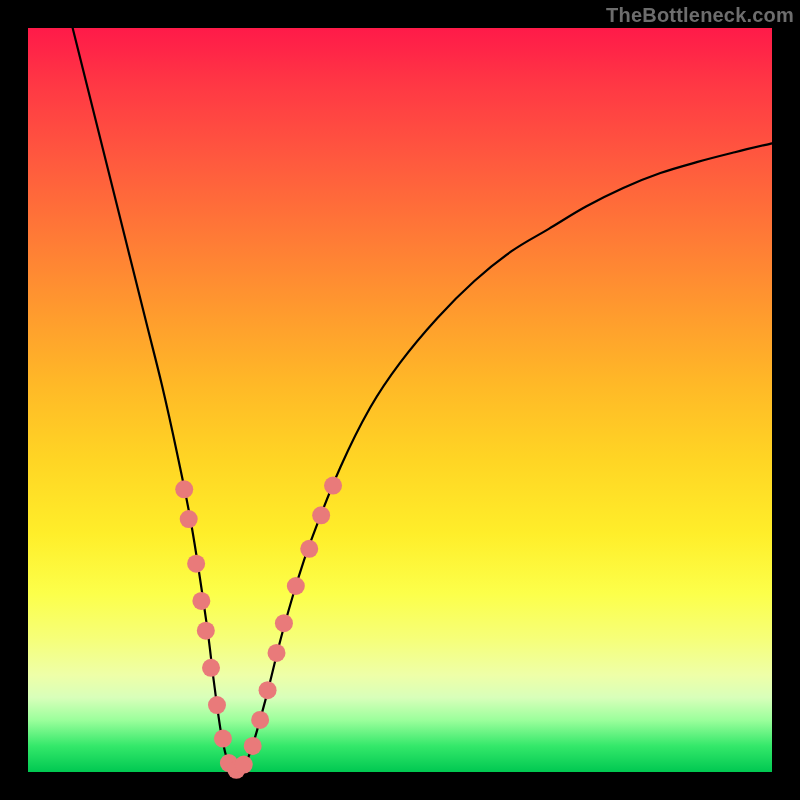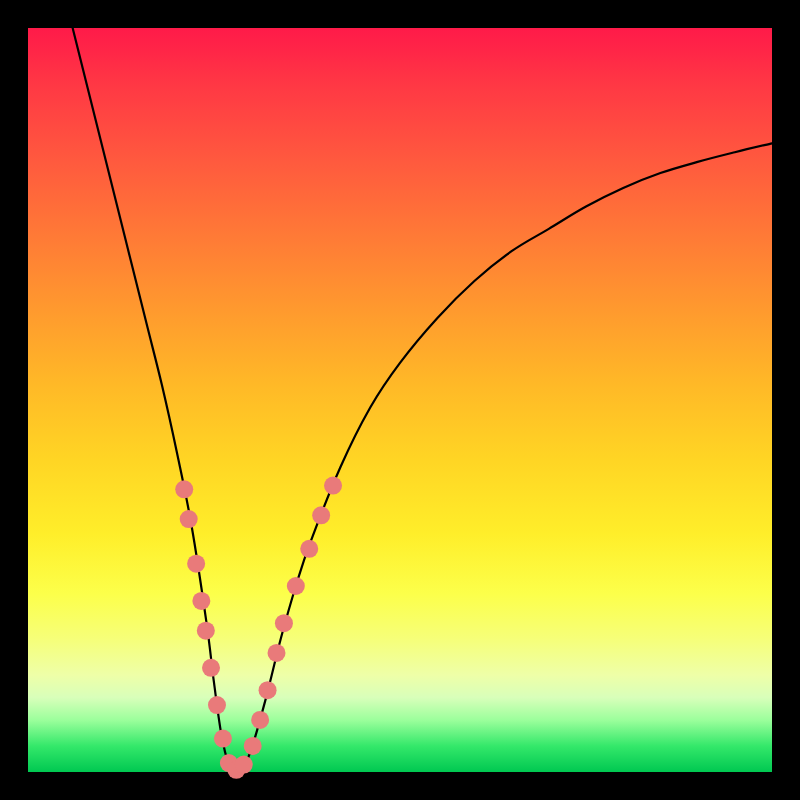--- a/index.html
+++ b/index.html
@@ -71,20 +71,21 @@
   .dot {
     fill: #e97a7a;
     stroke: none;
   }
 </style>
 </head>
 <body>
 
 <div class="frame">
   <div class="plot-area"></div>
+  <div class="watermark">TheBottleneck.com</div>
   <svg class="overlay" viewBox="0 0 744 744" preserveAspectRatio="none">
     <path class="curve" d="M 44.64 0.00 C 47.32 10.71, 54.16 38.09, 59.52 59.52 C 64.88 80.95, 69.04 97.61, 74.40 119.04 C 79.76 140.47, 83.92 157.13, 89.28 178.56 C 94.64 199.99, 98.80 216.65, 104.16 238.08 C 109.52 259.51, 113.68 276.17, 119.04 297.60 C 124.40 319.03, 128.56 334.35, 133.92 357.12 C 139.28 379.89, 143.44 398.64, 148.80 424.08 C 154.16 449.52, 158.32 467.68, 163.68 498.48 C 169.04 529.28, 174.54 567.08, 178.56 595.20 C 182.58 623.32, 183.32 634.63, 186.00 654.72 C 188.68 674.81, 190.76 692.07, 193.44 706.80 C 196.12 721.53, 198.20 729.86, 200.88 736.56 C 203.56 743.26, 205.64 744.00, 208.32 744.00 C 211.00 744.00, 213.08 740.58, 215.76 736.56 C 218.44 732.54, 219.18 733.73, 223.20 721.68 C 227.22 709.63, 232.72 689.69, 238.08 669.60 C 243.44 649.51, 247.60 630.17, 252.96 610.08 C 258.32 589.99, 262.48 575.41, 267.84 558.00 C 273.20 540.59, 274.68 534.79, 282.72 513.36 C 290.76 491.93, 301.77 463.07, 312.48 438.96 C 323.19 414.85, 331.53 398.19, 342.24 379.44 C 352.95 360.69, 359.95 350.87, 372.00 334.80 C 384.05 318.73, 395.81 304.89, 409.20 290.16 C 422.59 275.43, 433.01 265.01, 446.40 252.96 C 459.79 240.91, 470.21 232.57, 483.60 223.20 C 496.99 213.83, 507.41 208.92, 520.80 200.88 C 534.19 192.84, 544.61 185.93, 558.00 178.56 C 571.39 171.19, 581.81 165.99, 595.20 159.96 C 608.59 153.93, 619.01 149.77, 632.40 145.08 C 645.79 140.39, 656.21 137.67, 669.60 133.92 C 682.99 130.17, 693.41 127.60, 706.80 124.25 C 720.19 120.90, 737.30 116.93, 744.00 115.32"></path>
     <g>
         <circle class="dot" cx="156.24" cy="461.28" r="9"></circle>
         <circle class="dot" cx="160.70" cy="491.04" r="9"></circle>
         <circle class="dot" cx="168.14" cy="535.68" r="9"></circle>
         <circle class="dot" cx="173.35" cy="572.88" r="9"></circle>
         <circle class="dot" cx="177.82" cy="602.64" r="9"></circle>
         <circle class="dot" cx="183.02" cy="639.84" r="9"></circle>
         <circle class="dot" cx="188.98" cy="677.04" r="9"></circle>

